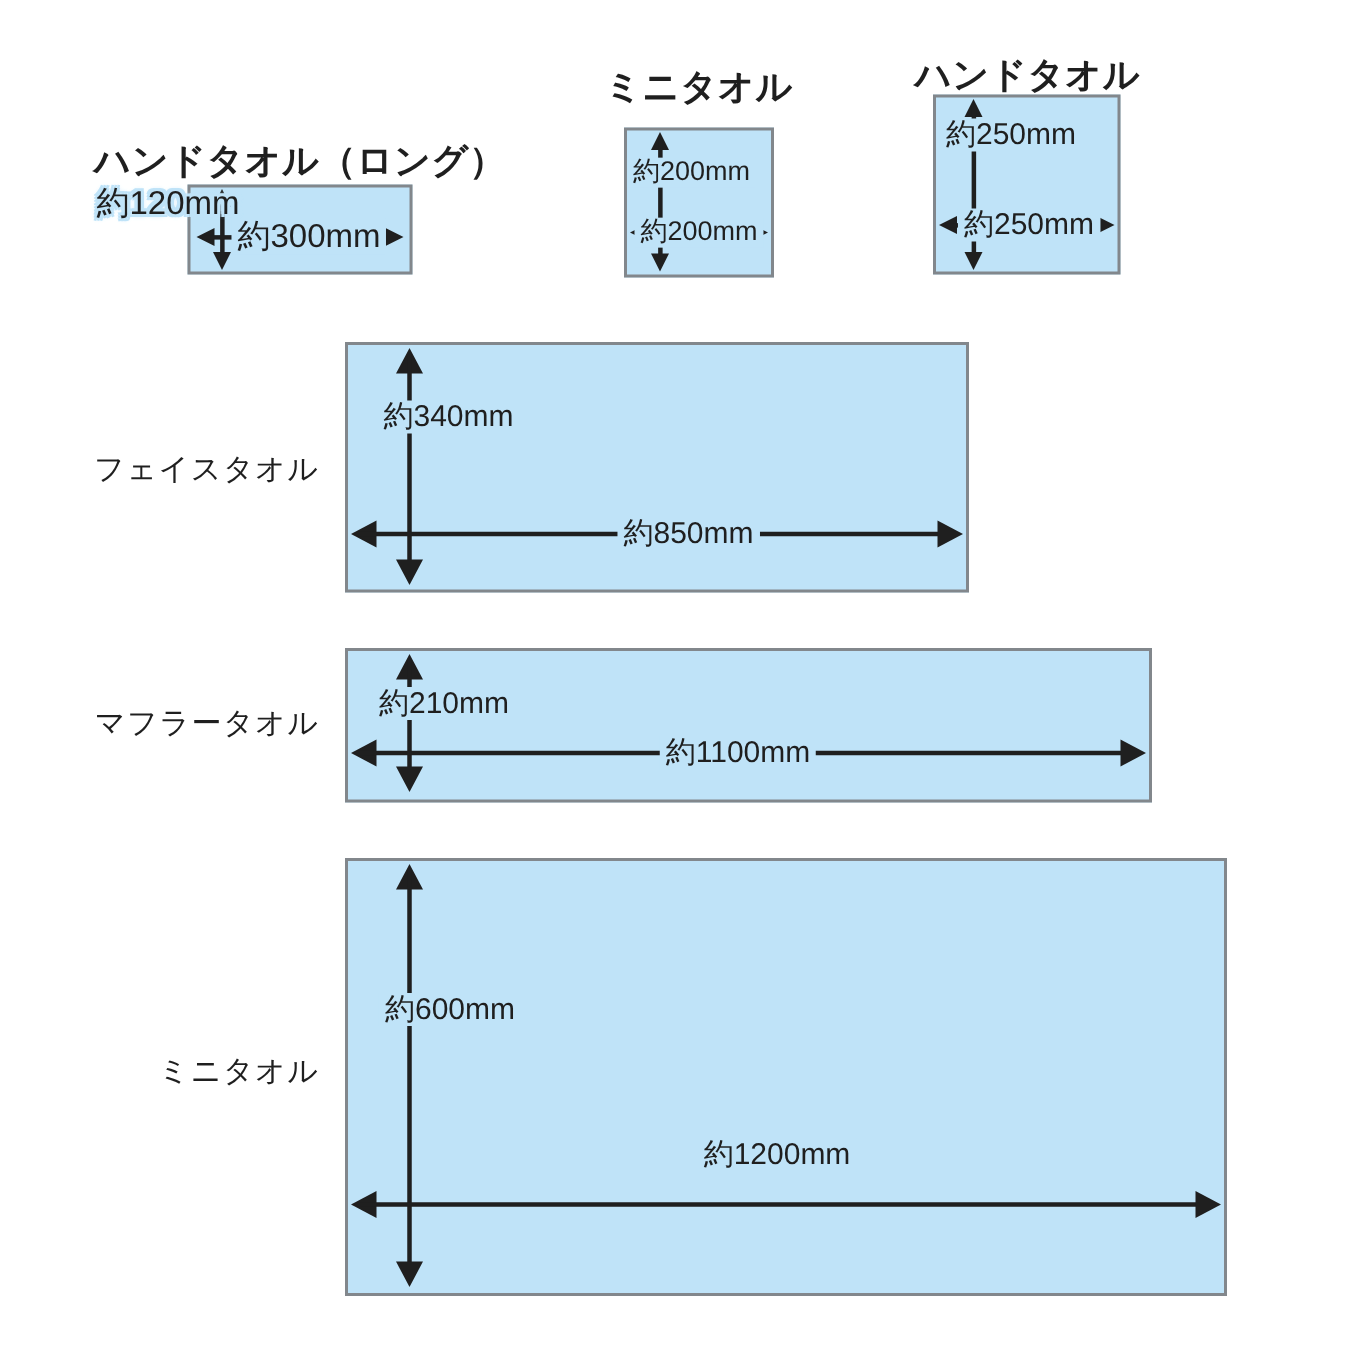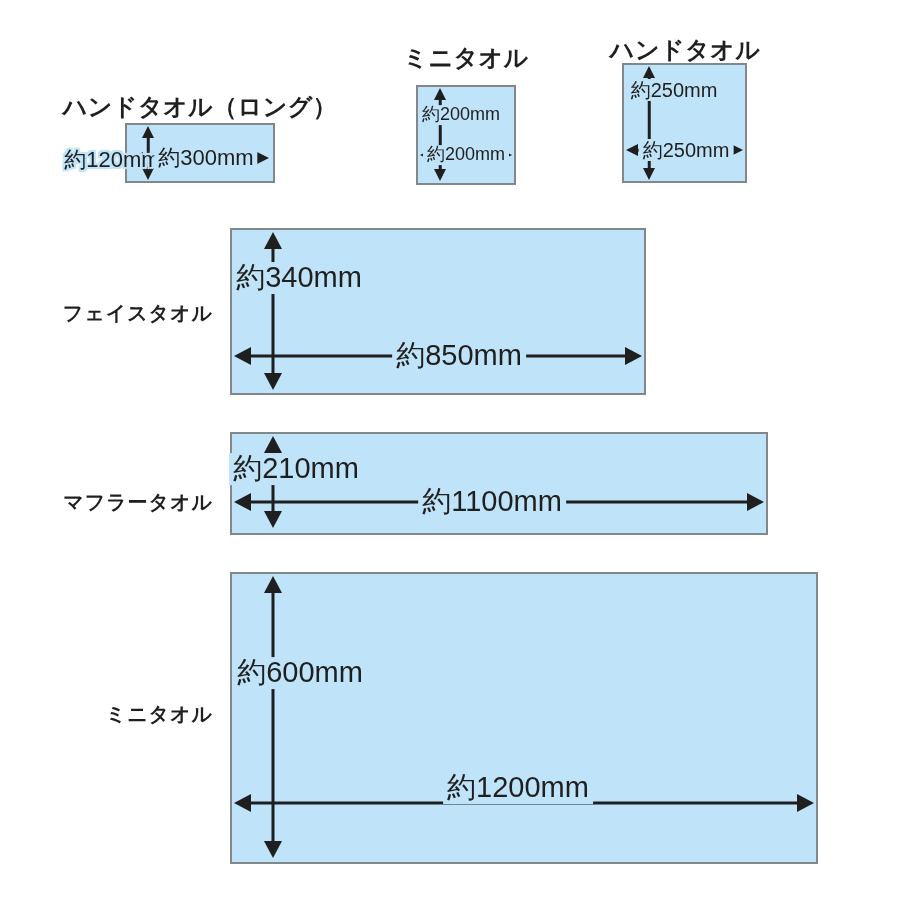--- a/index.html
+++ b/index.html
@@ -16,34 +16,34 @@
   }
   .rect {
     position:absolute; background:var(--fill); border:2px solid var(--border);
   }
   .title {
     position:absolute; transform:translateX(-50%);
     font-size:24px; font-weight:bold; white-space:nowrap; letter-spacing:0.5px;
   }
   .side-label {
     position:absolute; transform:translateY(-50%); text-align:left;
-    font-size:20px; font-weight:bold; white-space:nowrap; letter-spacing:1px;
+    font-size:20px; font-weight:normal; white-space:nowrap; letter-spacing:1px;
   }
   .dim {
     position:absolute; transform:translate(-50%,-50%);
     font-weight:normal; white-space:nowrap; z-index:3; line-height:1.1;
   }
   .dim.bg { background:var(--fill); padding:0 4px; }
   .dim.halo {
     text-shadow:
       2px 0 0 var(--fill), -2px 0 0 var(--fill), 0 2px 0 var(--fill), 0 -2px 0 var(--fill),
       2px 2px 0 var(--fill), -2px 2px 0 var(--fill), 2px -2px 0 var(--fill), -2px -2px 0 var(--fill),
       0 0 4px var(--fill), 0 0 4px var(--fill);
   }
-  .fs26 { font-size:29px; }
+  .fs26 { font-size:20px; }
   .fs22 { font-size:22px; }
   .fs20 { font-size:20px; }
   .fs18 { font-size:18px; }
 
   
   .arr { position:absolute; z-index:2; --lw:3px; --hw:9px; --hl:17px; }
   .arr.sm { --lw:2.5px; --hw:6.5px; --hl:12px; }
   .arr i { display:block; position:absolute; }
   .arr .ln { background:var(--ink); }
   .arr .hd { width:0; height:0; border:0 solid transparent; }
@@ -69,21 +69,21 @@
     <div class="arr v sm" style="left:148px; top:126px; height:54px;">
         <i class="hd up"></i>
         <i class="ln"></i>
         <i class="hd dn"></i>
       </div>
     <div class="arr h sm" style="left:131px; top:158px; width:138px;">
         <i class="hd l"></i>
         <i class="ln"></i>
         <i class="hd r"></i>
       </div>
-    <span class="dim halo fs22" style="left:112px; top:160px;">約120mm</span>
+    <span class="dim halo fs22" style="left:112px; top:136px;">約120mm</span>
     <span class="dim bg fs22" style="left:206px; top:158px;">約300mm</span>
   </div>
 
   <div>
     <div class="title" style="left:466px; top:42px;">ミニタオル</div>
     <div class="rect" style="left:416px; top:85px; width:100px; height:100px;"></div>
     <div class="arr v sm" style="left:440px; top:88px; height:93px;">
         <i class="hd up"></i>
         <i class="ln"></i>
         <i class="hd dn"></i>
@@ -125,21 +125,21 @@
     <div class="arr h" style="left:234px; top:356px; width:408px;">
         <i class="hd l"></i>
         <i class="ln"></i>
         <i class="hd r"></i>
       </div>
     <span class="dim bg fs26" style="left:299px; top:278px;">約340mm</span>
     <span class="dim bg fs26" style="left:459px; top:356px;">約850mm</span>
   </div>
 
   <div>
-    <div class="side-label" style="right:687px; top:502px;">マフラータオル</div>
+    <div class="side-label" style="right:687px; top:482px;">マフラータオル</div>
     <div class="rect" style="left:230px; top:432px; width:538px; height:103px;"></div>
     <div class="arr v" style="left:273px; top:436px; height:92px;">
         <i class="hd up"></i>
         <i class="ln"></i>
         <i class="hd dn"></i>
       </div>
     <div class="arr h" style="left:234px; top:502px; width:530px;">
         <i class="hd l"></i>
         <i class="ln"></i>
         <i class="hd r"></i>
@@ -155,16 +155,16 @@
         <i class="hd up"></i>
         <i class="ln"></i>
         <i class="hd dn"></i>
       </div>
     <div class="arr h" style="left:234px; top:803px; width:580px;">
         <i class="hd l"></i>
         <i class="ln"></i>
         <i class="hd r"></i>
       </div>
     <span class="dim bg fs26" style="left:300px; top:625px;margin-top:48px;">約600mm</span>
-    <span class="dim bg fs26" style="left:518px; top:788px;">約1200mm</span>
+    <span class="dim bg fs26" style="left:518px; top:770px;">約1200mm</span>
   </div>
 
 </div>
 
 </body></html>

